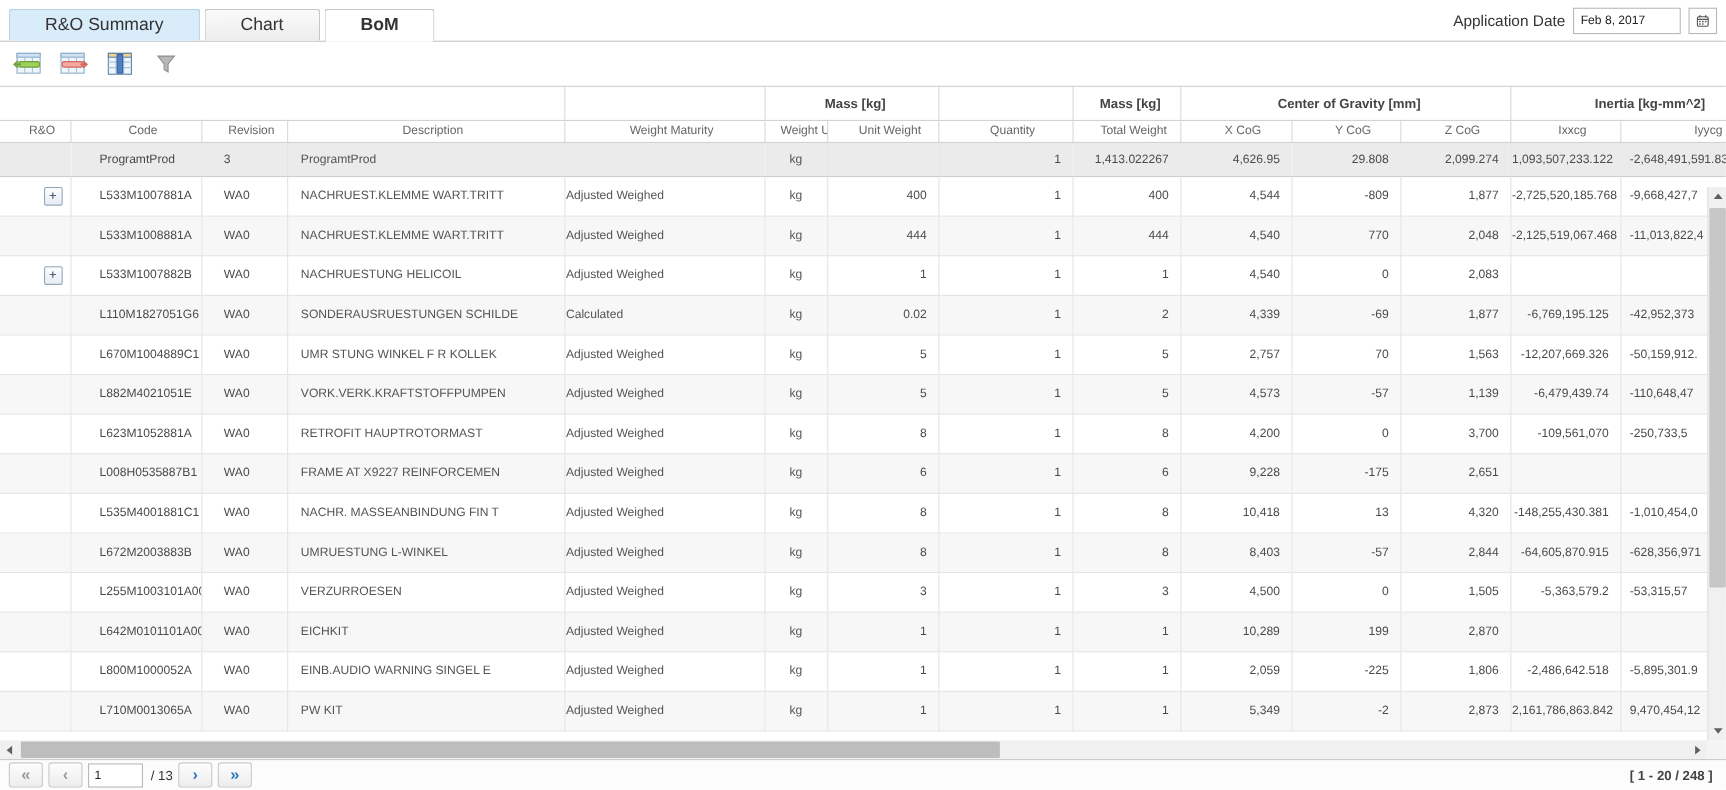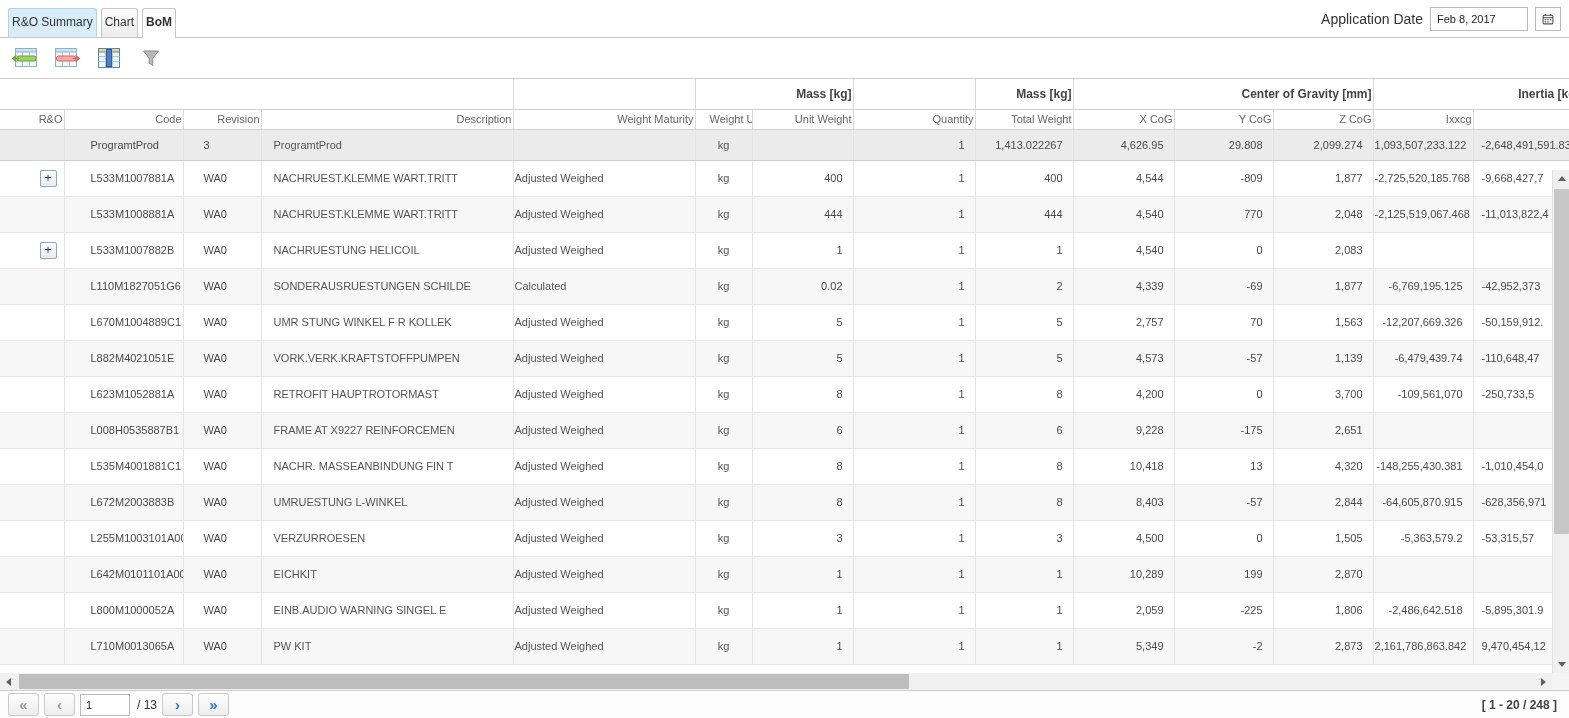--- a/index.html
+++ b/index.html
@@ -4,42 +4,42 @@
 <style>
   * { box-sizing: border-box; }
   html,body { margin:0; padding:0; }
   body {
     width:1569px; height:718px; overflow:hidden; position:relative;
     font-family:"Liberation Sans", sans-serif; font-size:11px; color:#444; background:#fff;
   }
   
   .tabstrip { height:38px; border-bottom:1px solid #c6c6c6; padding:8px 8px 0 8px;
               display:flex; align-items:flex-end; position:relative; background:#fff; }
-  .tab { height:29px; line-height:27px; padding:0 3px; margin-right:4px;
+  .tab { height:29px; line-height:27px; padding:0 32px; margin-right:4px;
          border:1px solid #c6c6c6; border-bottom:none; border-radius:3px 3px 0 0;
-         background:linear-gradient(#fbfbfb,#ececec); color:#333; font-size:12px; cursor:pointer; }
+         background:linear-gradient(#fbfbfb,#ececec); color:#333; font-size:16px; cursor:pointer; }
   .tab.blue { background:#d9ecf9; border-color:#b4d2e6; }
   .tab.active { background:#fff; font-weight:bold; height:30px; position:relative; z-index:2; margin-bottom:-1px; }
   .appdate { position:absolute; right:8px; top:7px; display:flex; align-items:center; gap:7px; }
   .appdate label { font-size:14px; color:#333; }
   .appdate input { width:98px; height:24px; border:1px solid #b9b9b9; padding:2px 6px;
                    font-family:"Liberation Sans",sans-serif; font-size:11px; color:#222; }
   .cal-btn { width:26px; height:24px; border:1px solid #b9b9b9; background:#fdfdfd;
              display:flex; align-items:center; justify-content:center; cursor:pointer; }
   
   .toolbar { height:40px; display:flex; align-items:center; gap:12px; padding-left:10px; background:#fff; }
   .tool-btn { width:30px; height:26px; border:none; background:transparent; display:flex;
               align-items:center; justify-content:center; cursor:pointer; padding:0; }
   
   .table-wrap { position:absolute; top:78px; left:0; width:1569px; height:595px; overflow:hidden;
                 border-top:1px solid #cfcfcf; }
   table { border-collapse:collapse; table-layout:fixed; width:1620px; }
   th, td { white-space:nowrap; overflow:hidden; }
   thead th { border-right:1px solid #d9d9d9; border-bottom:1px solid #d2d2d2;
-             background:#fff; font-weight:normal; text-align:right; }
+             background:#fff; font-weight:normal; text-align:center; }
   .ghead th { height:30px; font-weight:bold; font-size:12px; color:#444; padding-left:8px; }
   .chead th { height:20px; font-size:11px; color:#666; padding-left:14px; }
   tbody td { border-right:1px solid #e4e4e4; border-bottom:1px solid #e4e4e4; color:#4a4a4a; }
   tr.summary td { background:#ebebeb; height:31px; border-bottom:1px solid #cfcfcf; }
   tr.data td { height:36px; }
   tr.data.odd td { background:#ffffff; }
   tr.data.even td { background:#f7f7f7; }
   .c-ro { text-align:right; padding-right:7px; }
   .c-code { padding-left:26px; }
   .c-revision { padding-left:20px; }

